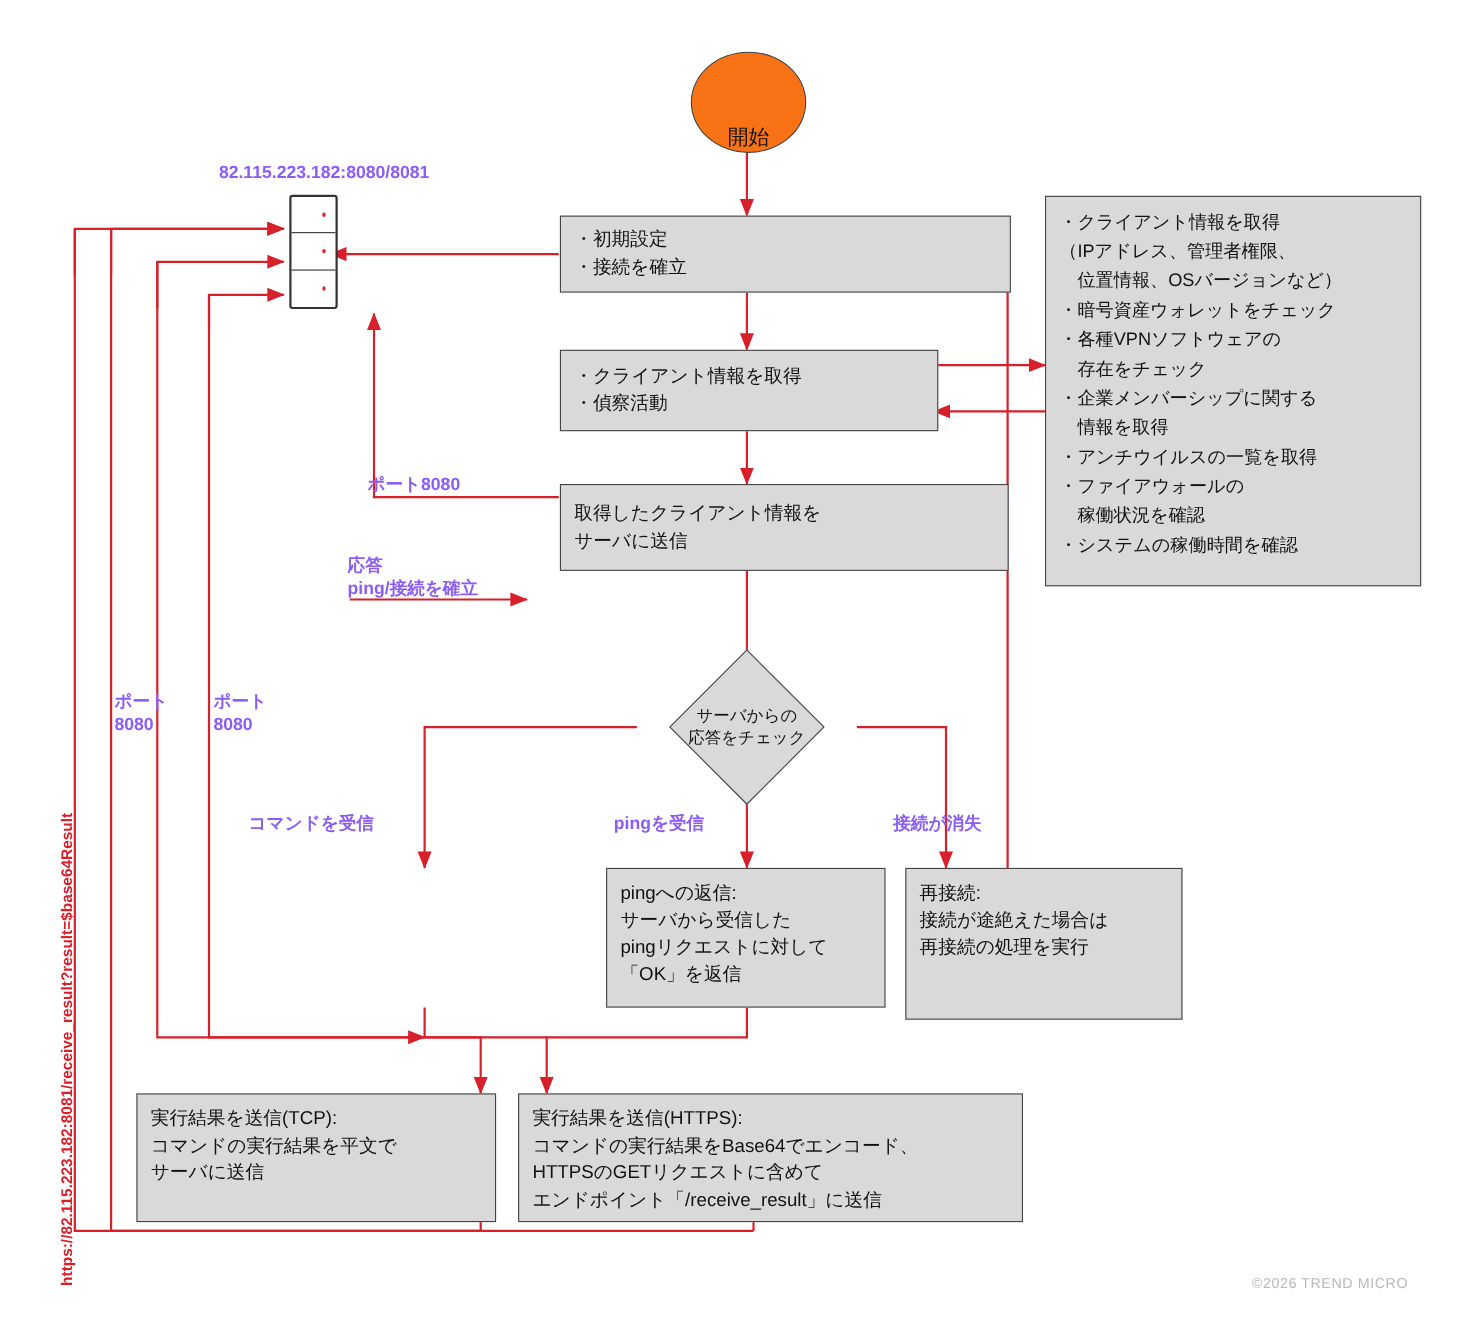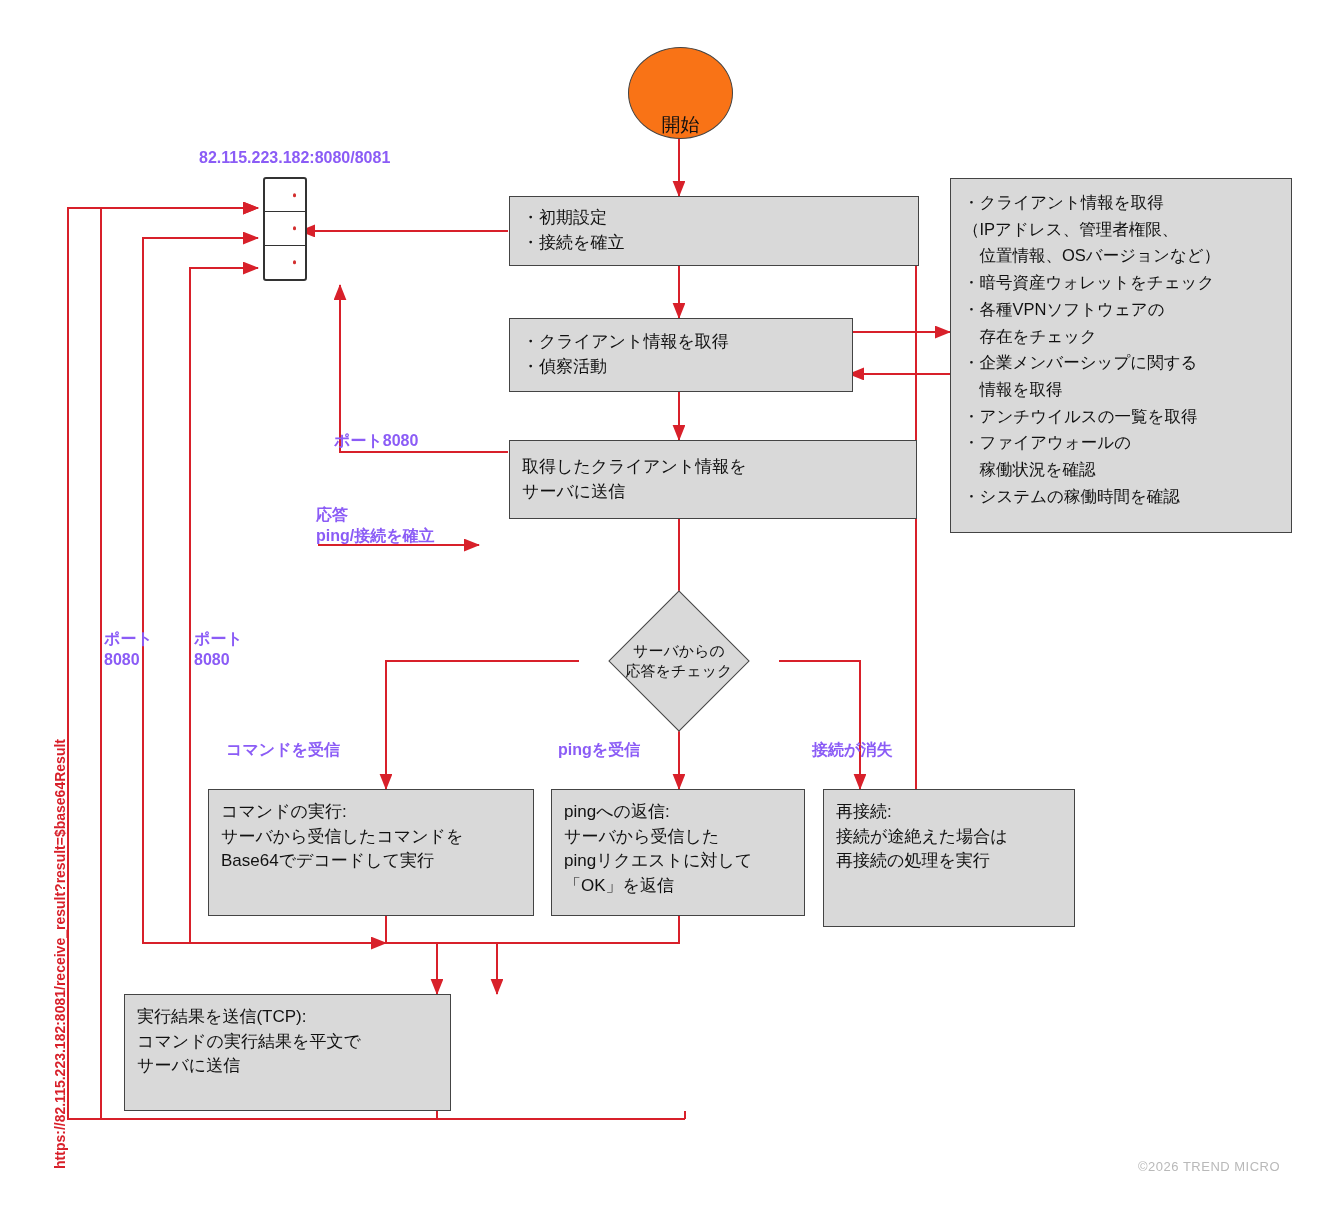--- a/index.html
+++ b/index.html
@@ -129,37 +129,38 @@
 ・ファイアウォールの
 　稼働状況を確認
 ・システムの稼働時間を確認</div>
 
   <div class="diamond" style="left:608px;top:611px;width:142px;height:100px;">
     <div class="shape" style="left:21px;top:0px;width:100px;height:100px;"></div>
     <div class="txt">サーバからの
 応答をチェック</div>
   </div>
 
-  <div class="box" style="left:208px;top:789px;width:326px;height:127px;">コマンドの実行:
-サーバから受信したコマンドを
-Base64でデコードして実行</div>
 
   <div class="box" style="left:551px;top:789px;width:254px;height:127px;">pingへの返信:
 サーバから受信した
 pingリクエストに対して
 「OK」を返信</div>
 
   <div class="box" style="left:823px;top:789px;width:252px;height:138px;">再接続:
 接続が途絶えた場合は
 再接続の処理を実行</div>
 
   <div class="box" style="left:124px;top:994px;width:327px;height:117px;">実行結果を送信(TCP):
 コマンドの実行結果を平文で
 サーバに送信</div>
 
+  <div class="box" style="left:471px;top:994px;width:459px;height:117px;">実行結果を送信(HTTPS):
+コマンドの実行結果をBase64でエンコード、
+HTTPSのGETリクエストに含めて
+エンドポイント「/receive_result」に送信</div>
 
   <div class="rlabel" style="left:334px;top:431px;">ポート8080</div>
 
   <div class="rlabel" style="left:316px;top:505px;">応答
 ping/接続を確立</div>
 
   <div class="rlabel" style="left:104px;top:629px;">ポート
 8080</div>
 
   <div class="rlabel" style="left:194px;top:629px;">ポート

